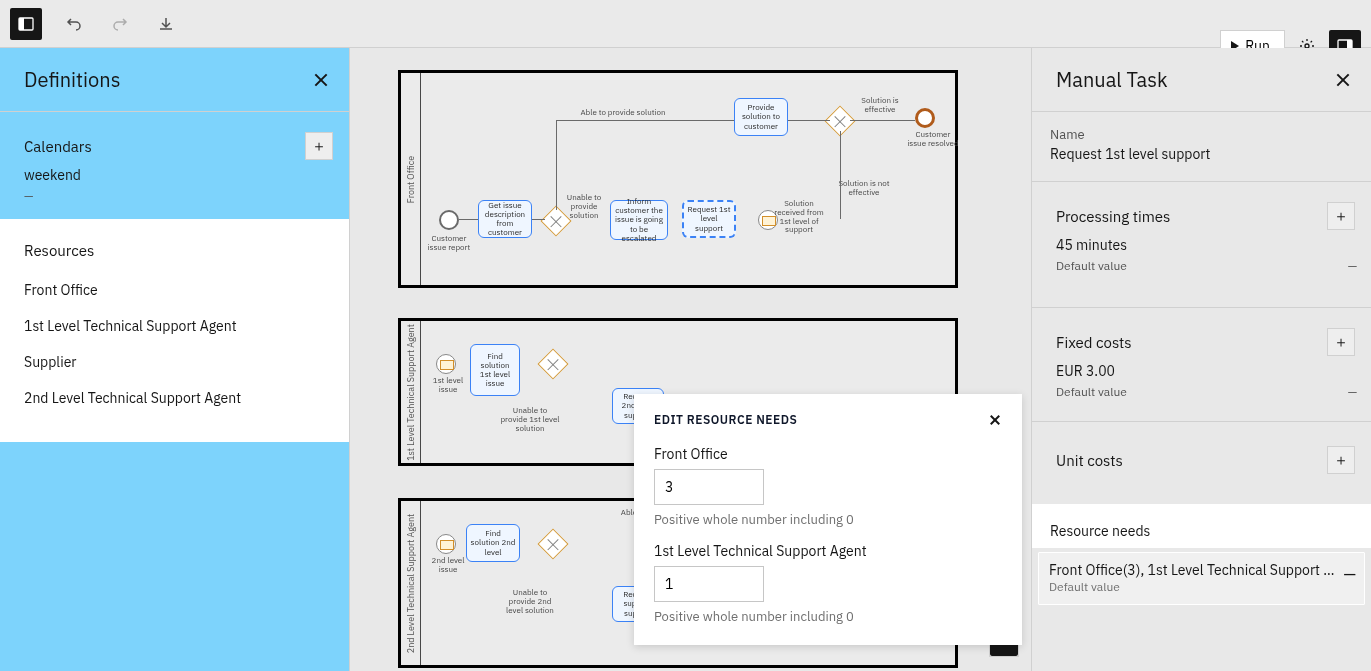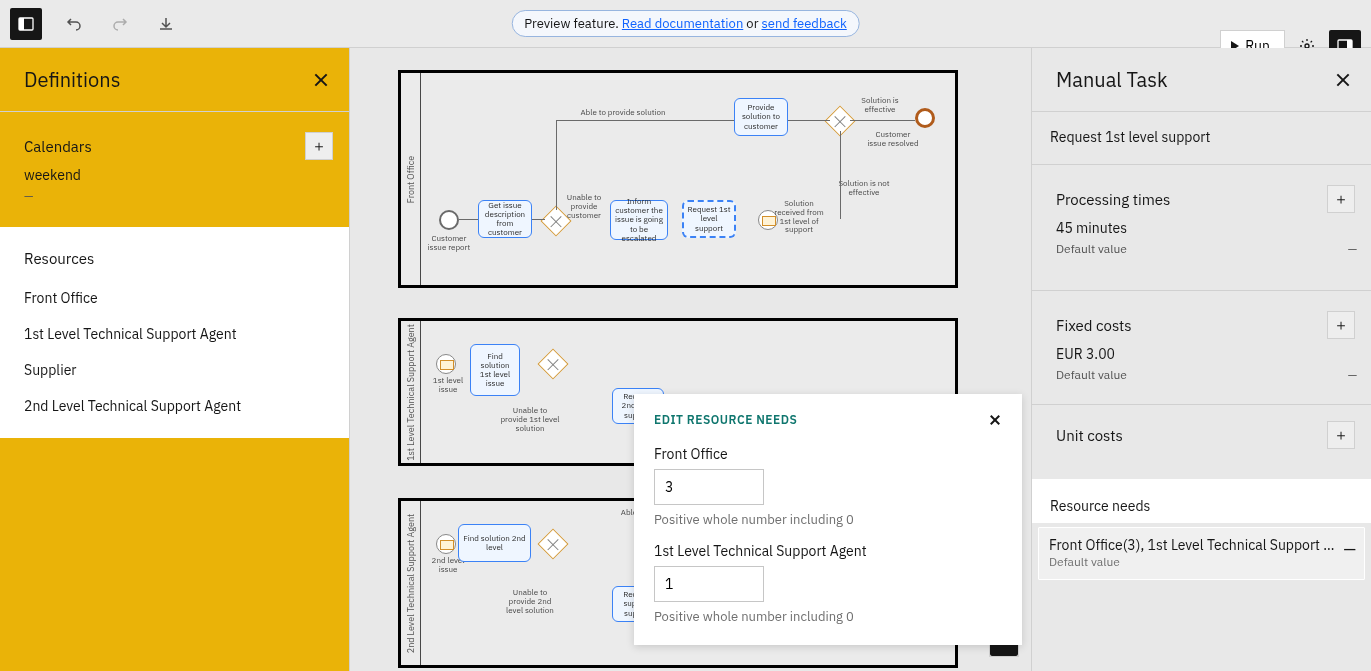--- a/index.html
+++ b/index.html
@@ -12,21 +12,21 @@
 .icon-btn { width: 28px; height: 28px; display: flex; align-items: center; justify-content: center; color: #525252; }
 .icon-btn.disabled { opacity: .4; }
 .banner { position: absolute; left: 50%; transform: translateX(-50%); font-size: 13px; color: #161616; border: 1px solid #97b5df; background: #f4f7fc; padding: 4px 12px; border-radius: 14px; }
 .banner a { color: #0f62fe; text-decoration: underline; }
 .right-tools { margin-left: auto; display: flex; align-items: center; gap: 8px; margin-top: 44px; }
 .run-btn { background: #fff; border: 1px solid #d0d0d0; height: 32px; padding: 0 14px 0 10px; font-size: 14px; display: flex; align-items: center; gap: 6px; cursor: pointer; }
 .run-btn .tri { width:0;height:0;border-left:8px solid #161616;border-top:5px solid transparent;border-bottom:5px solid transparent; }
 
 
 .main { position: absolute; top: 48px; left: 0; right: 0; bottom: 0; }
-.left-panel { position: absolute; left: 0; top: 0; bottom: 0; width: 350px; background: #eab308; border-right: 1px solid #d0d0d0; }
+.left-panel { position: absolute; left: 0; top: 0; bottom: 0; width: 350px; background: #7dd3fc; border-right: 1px solid #d0d0d0; }
 .left-panel .highlighted { background:#fff; }
 .center-canvas { position: absolute; left: 350px; right: 340px; top: 0; bottom: 0; background: #e8e8e8; overflow: hidden; }
 .right-panel { position: absolute; right: 0; top: 0; bottom: 0; width: 340px; background: #e8e8e8; border-left: 1px solid #d0d0d0; }
 .panel-head { display: flex; align-items: center; justify-content: space-between; padding: 18px 18px 18px 24px; font-size: 20px; font-weight: 400; border-bottom: 1px solid #d0d0d0; }
 .section-head { display: flex; align-items: center; justify-content: space-between; padding: 20px 16px 6px 24px; font-size: 15px; font-weight: 400; }
 .section-head .sq { width: 28px; height: 28px; border: 1px solid #d0d0d0; display:flex;align-items:center;justify-content:center; background:#eee; }
 .sub-item { padding: 0 24px 4px; font-size: 14px; }
 .sub-item.small { font-size: 12px; color: #525252; display:flex;justify-content:space-between;align-items:center; padding-right:14px;}
 .resource-list { padding: 6px 0 14px; }
 .resource-list .item { padding: 9px 24px; font-size: 14px; }
@@ -38,21 +38,21 @@
 .close-x { width:20px;height:20px; position:relative; cursor:pointer; }
 .close-x::before,.close-x::after{content:"";position:absolute;left:9px;top:2px;width:2px;height:16px;background:#161616;}
 .close-x::before{transform:rotate(45deg);} .close-x::after{transform:rotate(-45deg);}
 
 .mini-close {width:14px;height:14px;position:relative;}
 .mini-close::before,.mini-close::after{content:"";position:absolute;left:6px;top:1px;width:2px;height:12px;background:#161616;}
 .mini-close::before{transform:rotate(45deg);} .mini-close::after{transform:rotate(-45deg);}
 
 
 .dialog { position:absolute; left:634px; top:346px; width:388px; background:#fff; box-shadow:0 2px 8px rgba(0,0,0,.15); padding:18px 20px 20px; }
-.dialog .dhead { display:flex;justify-content:space-between;align-items:flex-end; font-size:12px; letter-spacing:.5px; color:#0f766e; margin-bottom:18px; font-weight:600; }
+.dialog .dhead { display:flex;justify-content:space-between;align-items:flex-end; font-size:12px; letter-spacing:.5px; color:#0f172a; margin-bottom:18px; font-weight:600; }
 .dialog label { display:block; font-size:14px; margin-bottom:6px; }
 .dialog input { width:110px; height:36px; border:1px solid #c6c6c6; font-size:14px; padding:0 10px; }
 .dialog .hint { font-size:13px; color:#6f6f6f; margin:6px 0 14px; }
 
 
 .lane { position:absolute; border:3px solid #000; background:rgba(255,255,255,.15); }
 .lane .vtitle { position:absolute; left:0; top:0; bottom:0; width:20px; border-right:1px solid #474747; display:flex; align-items:center; justify-content:center; }
 .lane .vtitle span { transform:rotate(-90deg); font-size:9px; white-space:nowrap; color:#535353;}
 .task { position:absolute; border:1px solid #3b82f6; background:#eff6ff; border-radius:6px; font-size:8px; line-height:1.15; color:#2b2b2b; display:flex;align-items:center;justify-content:center;text-align:center;padding:2px 3px; }
 .task.dashed { border-style:dashed; }
@@ -93,23 +93,20 @@
         <svg class="ico" viewBox="0 0 16 16">
           <path d="M11 3 L14 6 L11 9 M14 6 H6 A4 4 0 0 0 6 14" fill="none" stroke="#525252" stroke-width="1.5"></path>
         </svg>
       </div>
     <div class="icon-btn">
         <svg class="ico" viewBox="0 0 16 16">
           <path d="M8 2 V10 M4 7 L8 11 L12 7 M2 13 H14" fill="none" stroke="#525252" stroke-width="1.5"></path>
         </svg>
       </div>
   </div>
-  <div class="banner">
-    <span>Preview feature. </span><a>Read documentation</a><span> or </span><a>send feedback</a>
-  </div>
   <div class="right-tools">
     <button class="run-btn">
         <span class="tri"></span>
         <span>Run</span>
       </button>
     <div class="icon-btn">
         <svg class="ico" viewBox="0 0 16 16">
           <circle cx="8" cy="8" r="2" fill="none" stroke="#161616" stroke-width="1.3"></circle>
           <path d="M8 1v2M8 13v2M1 8h2M13 8h2M3 3l1.4 1.4M11.6 11.6L13 13M3 13l1.4-1.4M11.6 4.4L13 3" stroke="#161616" stroke-width="1.3"></path>
         </svg>
@@ -132,21 +129,21 @@
     </div>
     <div class="section-head">
       <span>Calendars</span>
       <div class="sq">＋</div>
     </div>
     <div class="sub-item">weekend</div>
     <div class="sub-item small">
       <span>—</span>
     </div>
 
-    <div class="highlighted" style="margin-top:20px;padding-bottom:0;">
+    <div class="highlighted" style="margin-top:12px;padding-bottom:12px;">
       <div class="section-head" style="padding-top:22px">
         <span>Resources</span>
       </div>
       <div class="resource-list">
         <div class="item">Front Office</div>
         <div class="item">1st Level Technical Support Agent</div>
         <div class="item">Supplier</div>
         <div class="item">2nd Level Technical Support Agent</div>
       </div>
     </div>
@@ -156,53 +153,53 @@
 
     <div class="lane" style="left:48px;top:22px;width:560px;height:218px;">
       <div class="vtitle">
           <span>Front Office</span>
         </div>
     </div>
     <div class="evt" style="left:89px;top:162px"></div>
     <div class="lbl" style="left:74px;top:186px;width:50px">Customer issue report</div>
     <div class="task" style="left:128px;top:152px;width:54px;height:38px">Get issue description from customer</div>
     <div class="gate x" style="left:195px;top:162px"></div>
-    <div class="lbl" style="left:210px;top:145px;width:48px">Unable to provide customer</div>
+    <div class="lbl" style="left:210px;top:145px;width:48px">Unable to provide solution</div>
     <div class="lbl" style="left:218px;top:60px;width:110px">Able to provide solution</div>
     <div class="task" style="left:260px;top:152px;width:58px;height:40px">Inform customer the issue is going to be escalated</div>
     <div class="task dashed" style="left:332px;top:152px;width:54px;height:38px;border-width:2px">Request 1st level support</div>
     <div class="evt msg" style="left:408px;top:162px"></div>
     <div class="lbl" style="left:424px;top:151px;width:50px">Solution received from 1st level of support</div>
     <div class="task" style="left:384px;top:50px;width:54px;height:38px">Provide solution to customer</div>
     <div class="gate x" style="left:479px;top:62px"></div>
     <div class="lbl" style="left:505px;top:48px;width:50px">Solution is effective</div>
     <div class="lbl" style="left:488px;top:131px;width:52px">Solution is not effective</div>
     <div class="evt end" style="left:565px;top:60px"></div>
-    <div class="lbl" style="left:516px;top:82px;width:54px">Customer issue resolved</div>
+    <div class="lbl" style="left:556px;top:82px;width:54px">Customer issue resolved</div>
 
     <div class="lane" style="left:48px;top:270px;width:560px;height:148px;">
       <div class="vtitle">
           <span>1st Level Technical Support Agent</span>
         </div>
     </div>
     <div class="evt msg" style="left:86px;top:306px"></div>
     <div class="lbl" style="left:76px;top:328px;width:44px">1st level issue</div>
     <div class="task" style="left:120px;top:296px;width:50px;height:52px">Find solution 1st level issue</div>
     <div class="gate x" style="left:192px;top:305px"></div>
     <div class="lbl" style="left:150px;top:358px;width:60px">Unable to provide 1st level solution</div>
     <div class="task" style="left:262px;top:340px;width:52px;height:36px">Request 2nd level support</div>
 
     <div class="lane" style="left:48px;top:450px;width:560px;height:170px;">
       <div class="vtitle">
           <span>2nd Level Technical Support Agent</span>
         </div>
     </div>
     <div class="evt msg" style="left:86px;top:486px"></div>
     <div class="lbl" style="left:74px;top:508px;width:48px">2nd level issue</div>
-    <div class="task" style="left:108px;top:476px;width:73px;height:38px">Find solution 2nd level</div>
+    <div class="task" style="left:116px;top:476px;width:54px;height:38px">Find solution 2nd level</div>
     <div class="gate x" style="left:192px;top:485px"></div>
     <div class="lbl" style="left:264px;top:460px;width:30px">Able</div>
     <div class="lbl" style="left:150px;top:540px;width:60px">Unable to provide 2nd level solution</div>
     <div class="task" style="left:262px;top:538px;width:52px;height:36px">Request supplier support</div>
     <div class="evt msg" style="left:408px;top:548px"></div>
     <div class="lbl" style="left:426px;top:550px;width:56px">Solution received from supplier</div>
     <div class="lbl" style="left:548px;top:513px;width:56px">by 2nd level support</div>
 
     <div class="conn" style="left:109px;top:171px;width:19px;height:1px"></div>
     <div class="conn" style="left:182px;top:171px;width:13px;height:1px"></div>
@@ -236,20 +233,21 @@
         </div>
     </div>
   </div>
 
   <div class="right-panel">
     <div class="panel-head">
       <span>Manual Task</span>
       <div class="close-x"></div>
     </div>
     <div style="padding:14px 18px 18px 18px;border-bottom:1px solid #d0d0d0">
+      <div style="font-size:13px;color:#525252">Name</div>
       <div style="font-size:14px;margin-top:2px">Request 1st level support</div>
     </div>
     <div class="section-head">
       <span>Processing times</span>
       <div class="sq">＋</div>
     </div>
     <div class="sub-item">45 minutes</div>
     <div class="sub-item small">
         <span>Default value</span>
         <span>—</span>
@@ -258,21 +256,21 @@
     <div class="section-head" style="margin-top:30px;border-top:1px solid #d0d0d0;padding-top:20px">
       <span>Fixed costs</span>
       <div class="sq">＋</div>
     </div>
     <div class="sub-item">EUR 3.00</div>
     <div class="sub-item small">
         <span>Default value</span>
         <span>—</span>
       </div>
 
-    <div class="section-head" style="margin-top:18px;border-top:1px solid #d0d0d0;padding-top:16px">
+    <div class="section-head" style="margin-top:18px;border-top:1px solid #d0d0d0;padding-top:24px">
       <span>Unit costs</span>
       <div class="sq">＋</div>
     </div>
 
     <div style="background:#fff;margin-top:24px;padding:18px 10px 8px 18px;">
       <div style="font-size:14px">Resource needs</div>
     </div>
     <div class="re-needs-item active">
       <div style="flex:1;min-width:0">
         <div class="txt">Front Office(3), 1st Level Technical Support A...</div>

